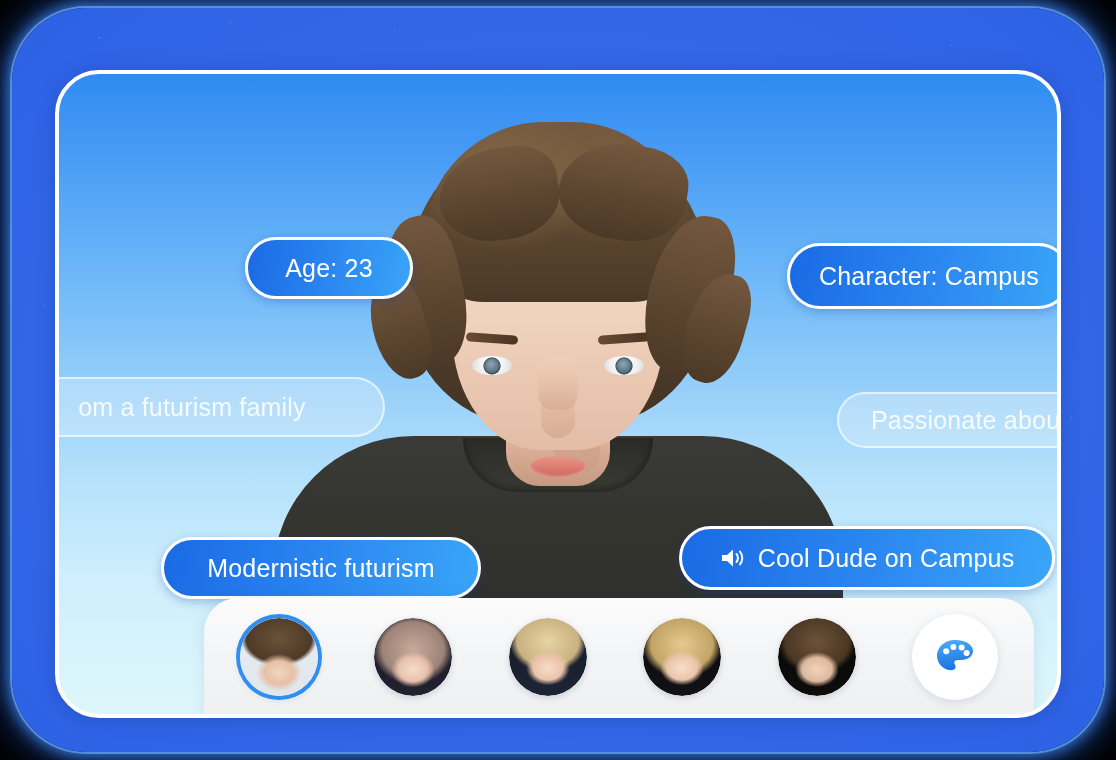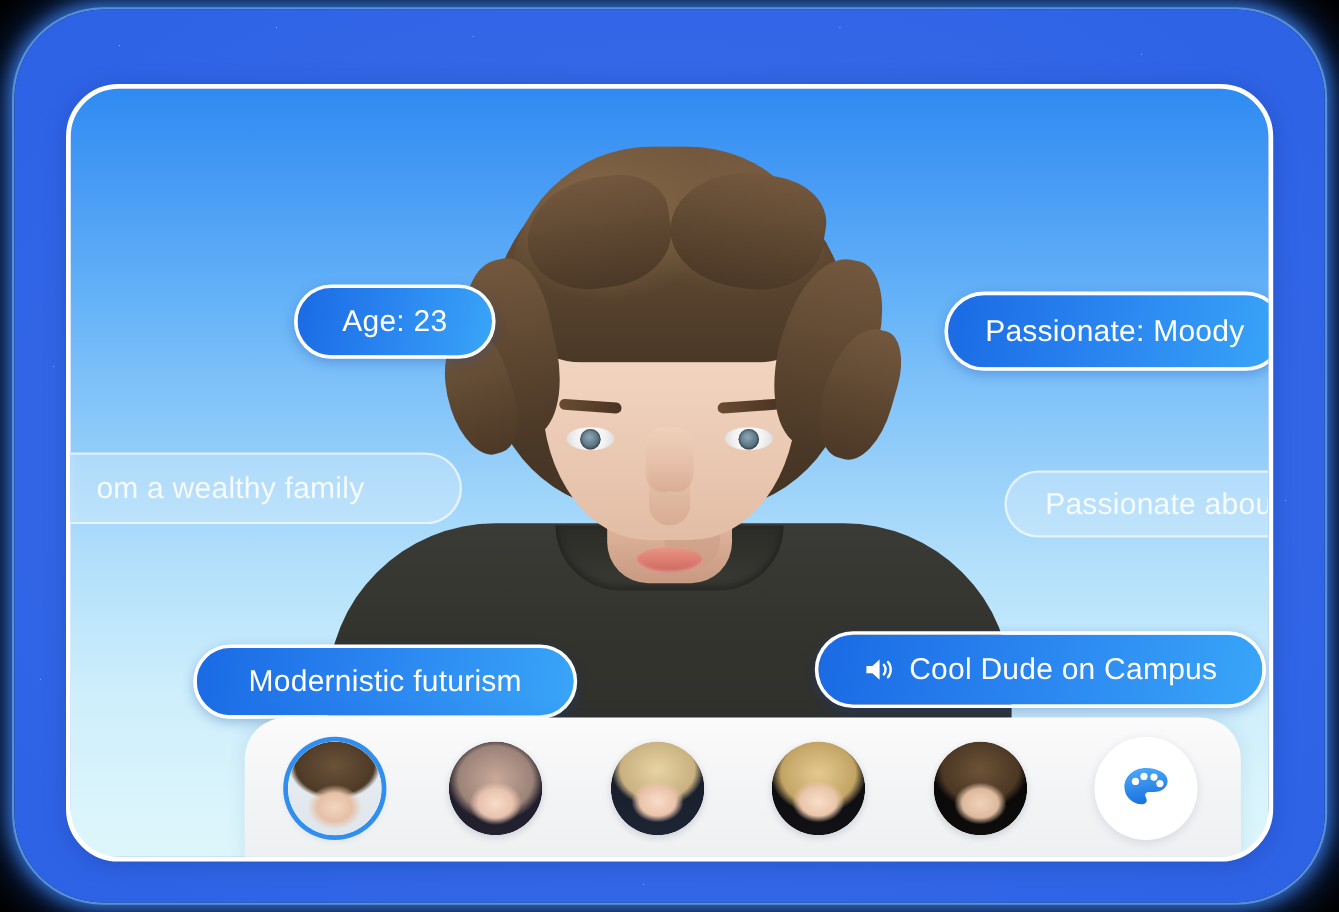--- a/index.html
+++ b/index.html
@@ -369,25 +369,25 @@
       <div class="lock l4"></div>
       <div class="lock l5"></div>
       <div class="lock l6"></div>
     </div>
 
     <div id="pill-age" class="pill solid">
       <span>Age: 23</span>
     </div>
 
     <div id="pill-character" class="pill solid">
-      <span>Passionate: Moody</span>
+      <span>Character: Campus</span>
     </div>
 
     <div id="pill-family" class="pill ghost">
-      <span>om a wealthy family</span>
+      <span>om a futurism family</span>
     </div>
 
     <div id="pill-passion" class="pill ghost">
       <span>Passionate about yo</span>
     </div>
 
     <div id="pill-voice" class="pill solid">
       <svg class="speaker-icon" viewBox="0 0 28 24">
         <path d="M2 9 L7 9 L13 3.5 L13 20.5 L7 15 L2 15 Z" fill="#ffffff"></path>
         <path d="M16.5 8.0 C18.4 10.2 18.4 13.8 16.5 16.0" stroke="#ffffff" stroke-width="2" fill="none" stroke-linecap="round"></path>

